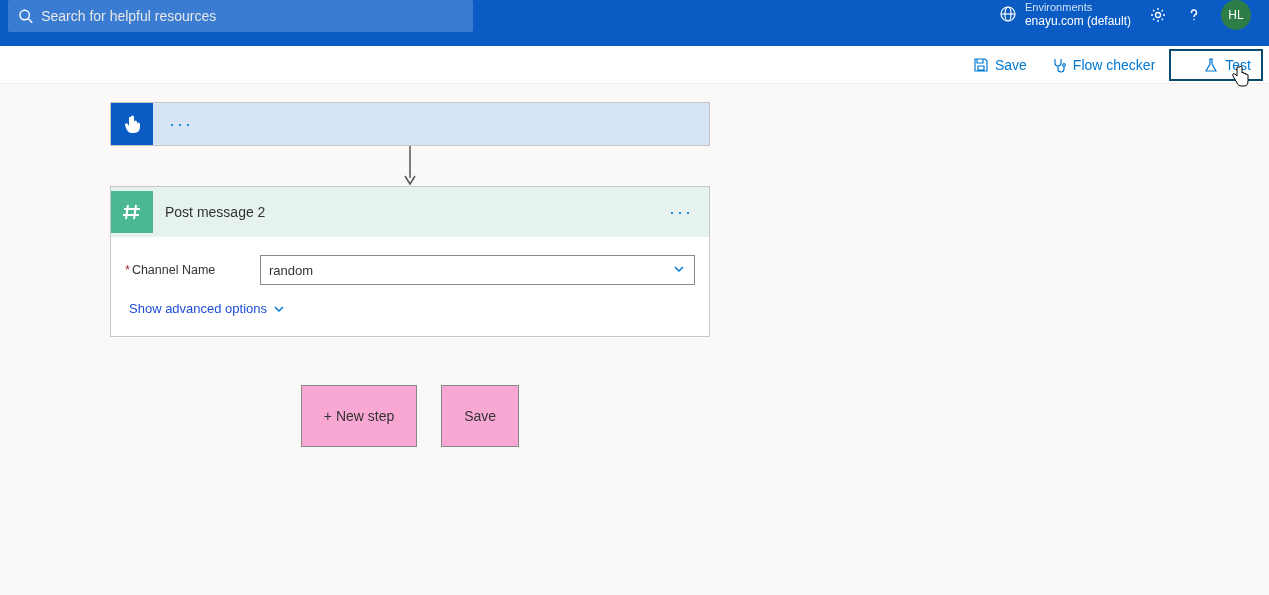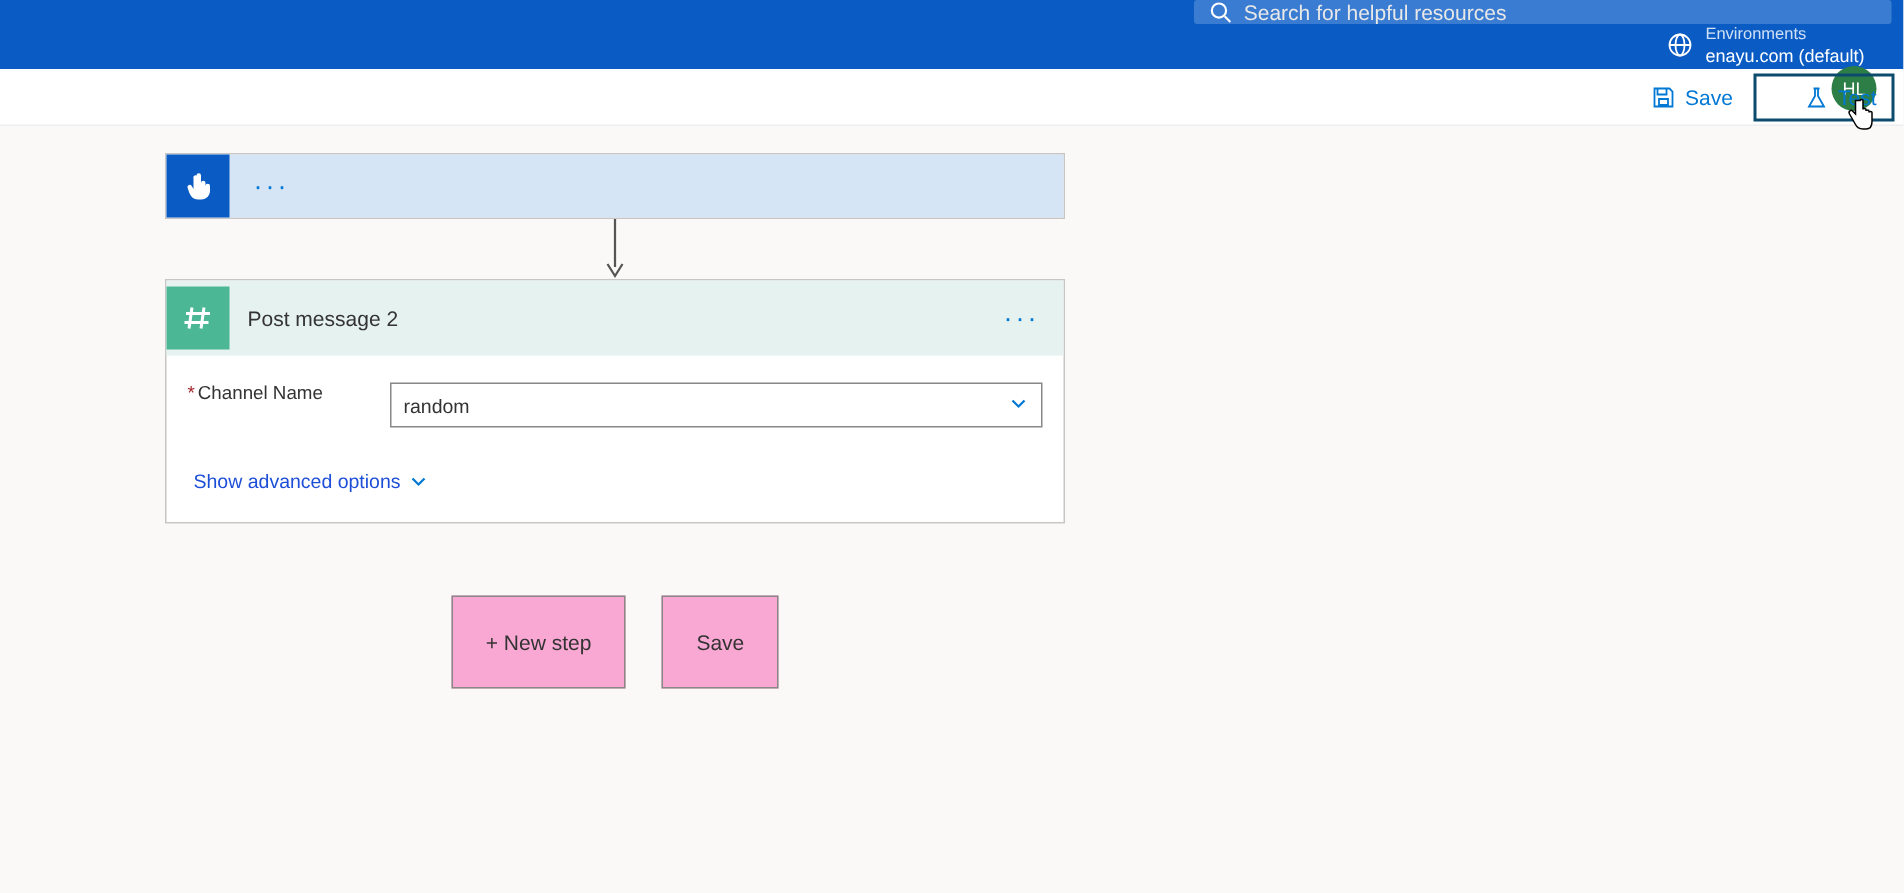--- a/index.html
+++ b/index.html
@@ -3,24 +3,23 @@
 <meta charset="utf-8">
 <style>
   * { box-sizing: border-box; margin: 0; padding: 0; font-family: "Segoe UI", Arial, sans-serif; }
   body { background: #faf9f8; width: 1269px; height: 595px; overflow: hidden; }
 
   
   .top-header {
     background: #0a5cc4;
     height: 46px;
     display: flex;
-    align-items: flex-end;
+    align-items: flex-start;
     padding: 0 8px;
     color: #fff;
-    flex-direction: column;
   }
   .search-box {
     display: flex;
     align-items: center;
     background: #3a7cd1;
     height: 32px;
     width: 465px;
     padding: 0 10px;
     border-radius: 2px;
   }
@@ -125,22 +124,21 @@
     background: #4bb795;
     display: flex; align-items: center; justify-content: center;
     color: #fff;
     font-size: 22px;
   }
   .action-body {
     padding: 18px 14px 6px 14px;
   }
   .form-row {
     display: flex;
-    align-items: flex-start;
-    margin-bottom: 12px;
+    align-items: center;
   }
   .form-label {
     width: 135px;
     font-size: 12.5px;
     color: #333;
   }
   .form-label .req { color: #a4262c; margin-right: 2px; }
   .form-control {
     flex: 1;
     border: 1px solid #8a8886;
@@ -253,20 +251,27 @@
     <div class="avatar">HL</div>
   </div>
 </div>
 
 <div class="toolbar">
   <div class="tool-btn">
     <svg width="16" height="16" viewBox="0 0 16 16">
         <path d="M2 2h10l2 2v10H2V2z M4 2v4h6V2 M5 9h6v4H5z" fill="none" stroke="#0078d4" stroke-width="1.2"></path>
       </svg>
     <span>Save</span>
+  </div>
+  <div class="tool-btn">
+    <svg width="16" height="16" viewBox="0 0 16 16">
+        <path d="M4 2v4a3 3 0 0 0 6 0V2M7 9v3a3 3 0 0 0 6 0v-2" fill="none" stroke="#0078d4" stroke-width="1.2"></path>
+        <circle cx="13" cy="8" r="1.3" fill="none" stroke="#0078d4" stroke-width="1.2"></circle>
+      </svg>
+    <span>Flow checker</span>
   </div>
   <div class="tool-btn test-highlight">
     <svg width="16" height="16" viewBox="0 0 16 16">
         <path d="M6 2h4M7 2v5l-4 7h10l-4-7V2" fill="none" stroke="#0078d4" stroke-width="1.2"></path>
       </svg>
     <span>Test</span>
   </div>
 </div>
 
 <div class="canvas">

